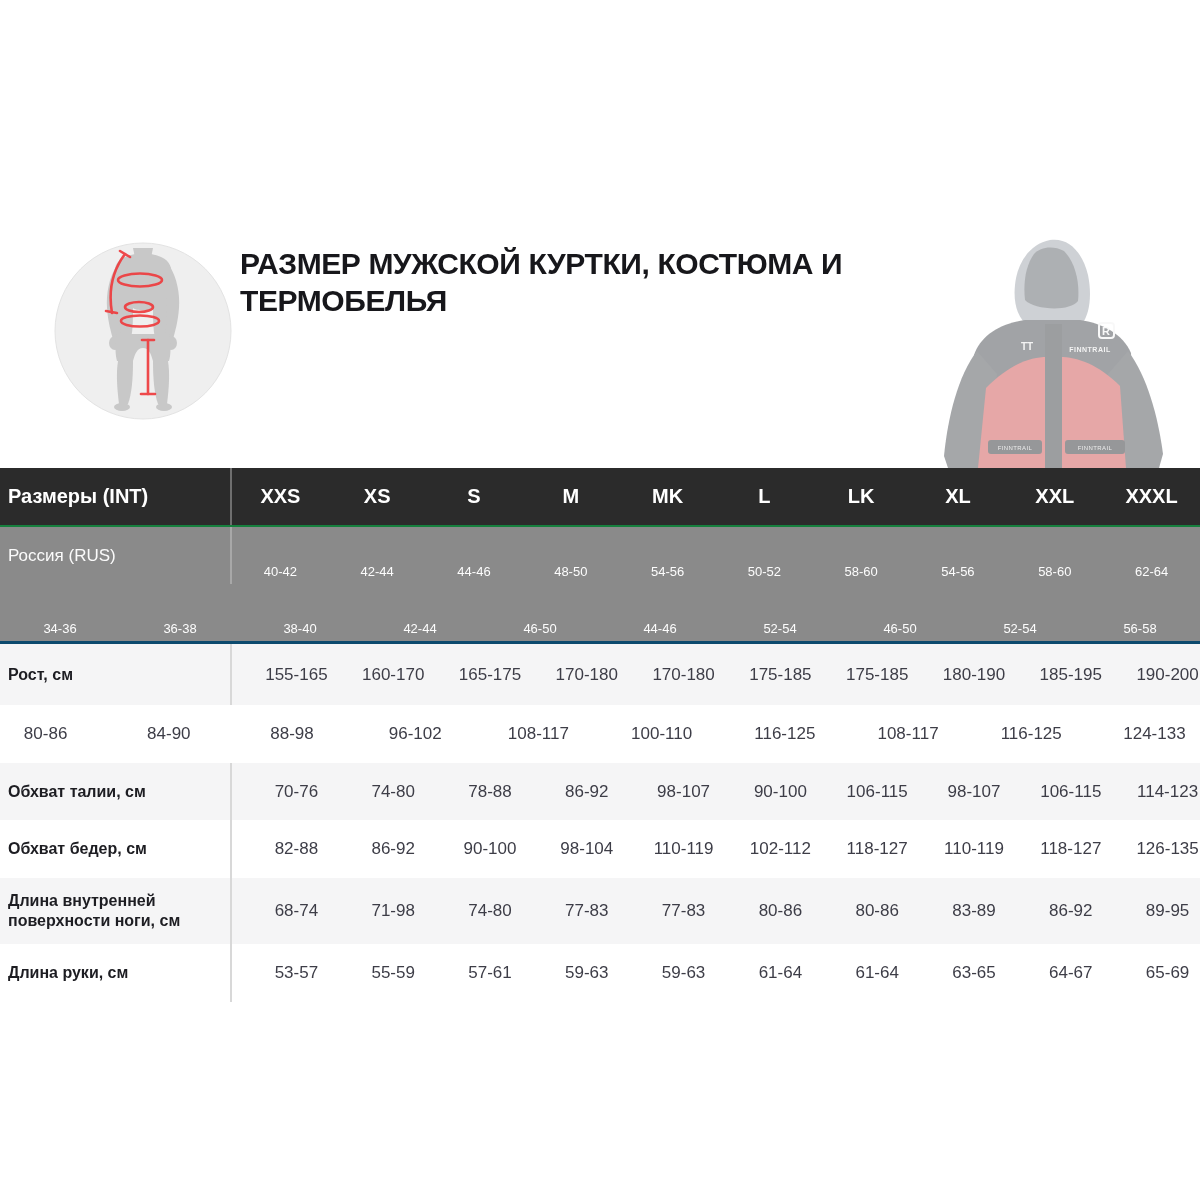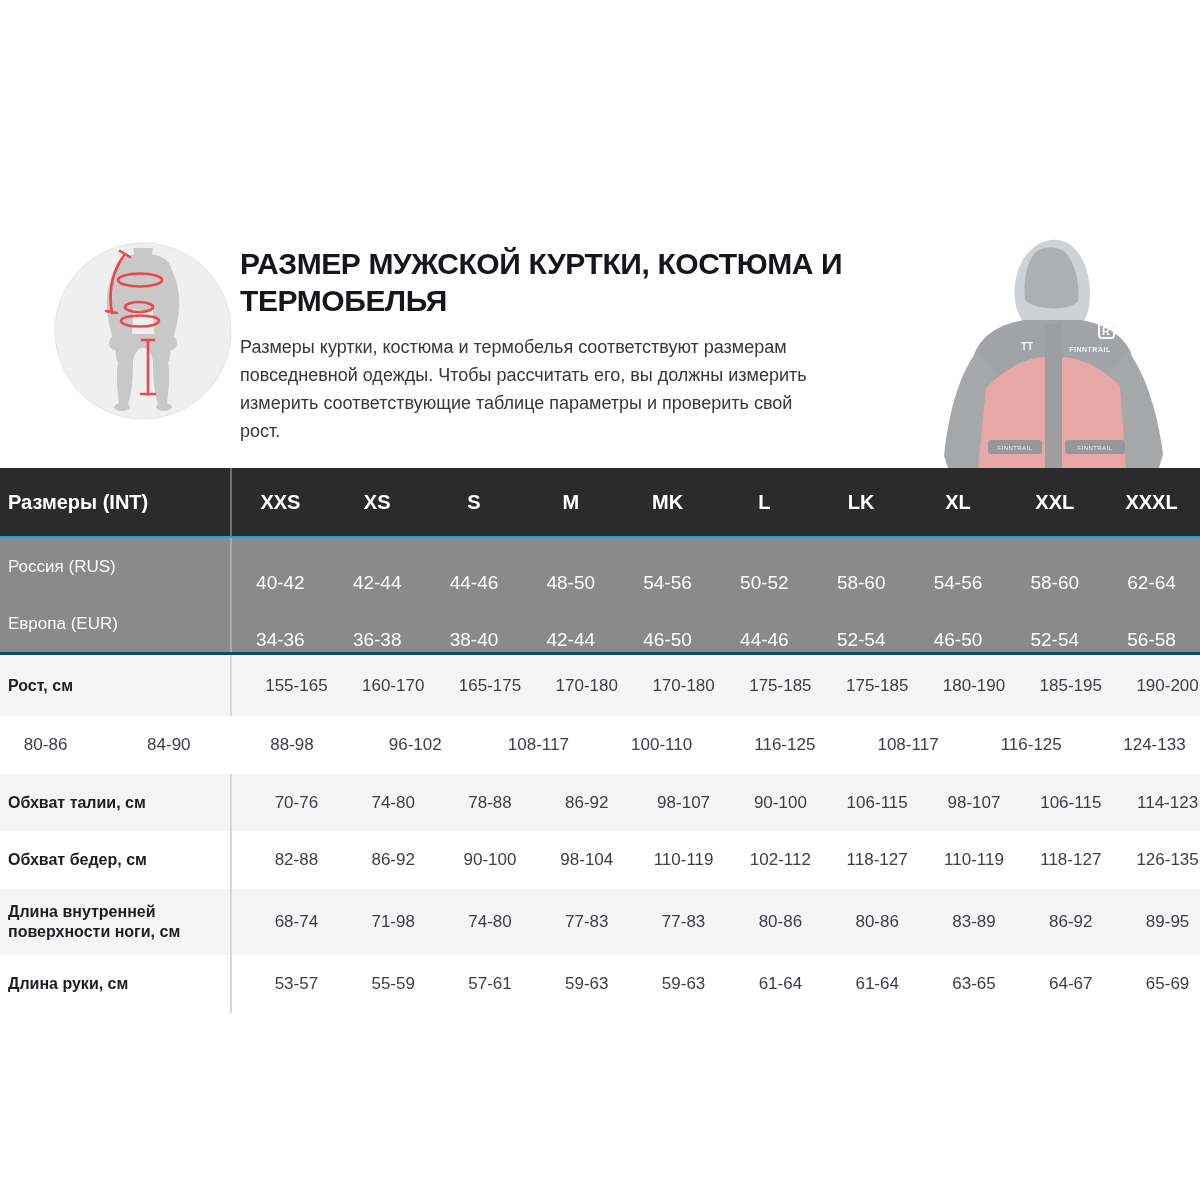--- a/index.html
+++ b/index.html
@@ -18,28 +18,28 @@
   .desc { font-size:18px; line-height:28px; color:#37373b; white-space:pre-line; }
 
   .jacket { position:absolute; left:930px; top:224px; width:270px; height:244px; }
 
   
   .size-table { position:absolute; left:0; top:468px; width:1200px; }
   .trow { display:flex; align-items:center; width:100%; }
   .tlabel { width:232px; padding-left:8px; flex:0 0 232px; white-space:pre-line; align-self:stretch; display:flex; align-items:center; }
   .tcell { flex:1 1 0; text-align:center; }
 
-  .thead { height:70px; background:#2b2b2b; border-bottom:2px solid #0ea5e9; }
+  .thead { height:59px; background:#2b2b2b; border-bottom:2px solid #15803d; }
   .thead .tlabel { font-size:20px; font-weight:bold; color:#ffffff; border-right:2px solid #6f6f6f; }
   .thead .tcell { font-size:20px; font-weight:bold; color:#ffffff; }
 
   .gray-block { border-bottom:3px solid #0c4a6e; }
   .trow.gray { height:57px; background:#8a8a8a; }
   .trow.gray .tlabel { font-size:17px; color:#fbfbfb; border-right:2px solid #a8a8a8; }
-  .trow.gray .tcell { font-size:19px; color:#fdfdfd;margin-top:32px; }
+  .trow.gray .tcell { font-size:13px; color:#fdfdfd;margin-top:32px; }
 
   .trow.meas { height:58px; background:#ffffff;gap:32px; }
   .meas-rows .trow:nth-child(odd) { background:#f5f5f6; }
   .meas-rows .trow:nth-child(1) { height:61px; }
   .meas-rows .trow:nth-child(3) { height:57px; }
   .meas-rows .trow:nth-child(5) { height:66px; }
   .trow.meas .tlabel { font-size:16px; font-weight:bold; color:#1d1d22; border-right:2px solid #d8d8d8; line-height:20px; }
   .trow.meas .tcell { font-size:17px; color:#3d3d47; }
 </style>
 </head>
@@ -71,24 +71,20 @@
       <ellipse cx="86" cy="79" rx="19" ry="5.5"></ellipse>
       <path d="M94 98 L94 152"></path>
       <path d="M88 98 L100 98"></path>
       <path d="M87 152 L101 152"></path>
     </g>
   </svg>
 
   <div class="intro">
     <div class="title">РАЗМЕР МУЖСКОЙ КУРТКИ, КОСТЮМА И
 ТЕРМОБЕЛЬЯ</div>
-    <div class="desc">Размеры куртки, костюма и термобелья соответствуют размерам
-повседневной одежды. Чтобы рассчитать его, вы должны измерить
-измерить соответствующие таблице параметры и проверить свой
-рост.</div>
   </div>
 
   <svg class="jacket" viewBox="0 0 270 244" aria-hidden="true">
     <g opacity="0.48">
       <path d="M120 16 C99 20 87 40 85 61 C83 80 88 93 96 100 L152 100 C160 90 162 70 158 51 C153 30 140 13 120 16 Z" fill="#9aa0a8"></path>
       <path d="M104 30 C96 41 93 58 95 76 C104 86 140 88 148 77 C150 58 145 38 134 27 C123 21 110 23 104 30 Z" fill="#565b62"></path>
       <path d="M95 96 C68 100 50 113 44 131 L38 244 L206 244 L201 129 C193 110 172 99 150 96 Z" fill="#3c4046"></path>
       <path d="M47 127 C28 152 18 192 14 232 L18 244 L62 244 L67 150 Z" fill="#44484e"></path>
       <path d="M198 127 C217 152 228 192 233 230 L229 244 L184 244 L178 150 Z" fill="#44484e"></path>
       <path d="M56 164 C80 140 100 133 117 133 L117 244 L48 244 Z" fill="#cc4848"></path>
@@ -119,21 +115,20 @@
           <div class="tcell">44-46</div>
           <div class="tcell">48-50</div>
           <div class="tcell">54-56</div>
           <div class="tcell">50-52</div>
           <div class="tcell">58-60</div>
           <div class="tcell">54-56</div>
           <div class="tcell">58-60</div>
           <div class="tcell">62-64</div>
         </div>
         <div class="trow gray">
-          <div class="tlabel">Европа (EUR)</div>
           <div class="tcell">34-36</div>
           <div class="tcell">36-38</div>
           <div class="tcell">38-40</div>
           <div class="tcell">42-44</div>
           <div class="tcell">46-50</div>
           <div class="tcell">44-46</div>
           <div class="tcell">52-54</div>
           <div class="tcell">46-50</div>
           <div class="tcell">52-54</div>
           <div class="tcell">56-58</div>

